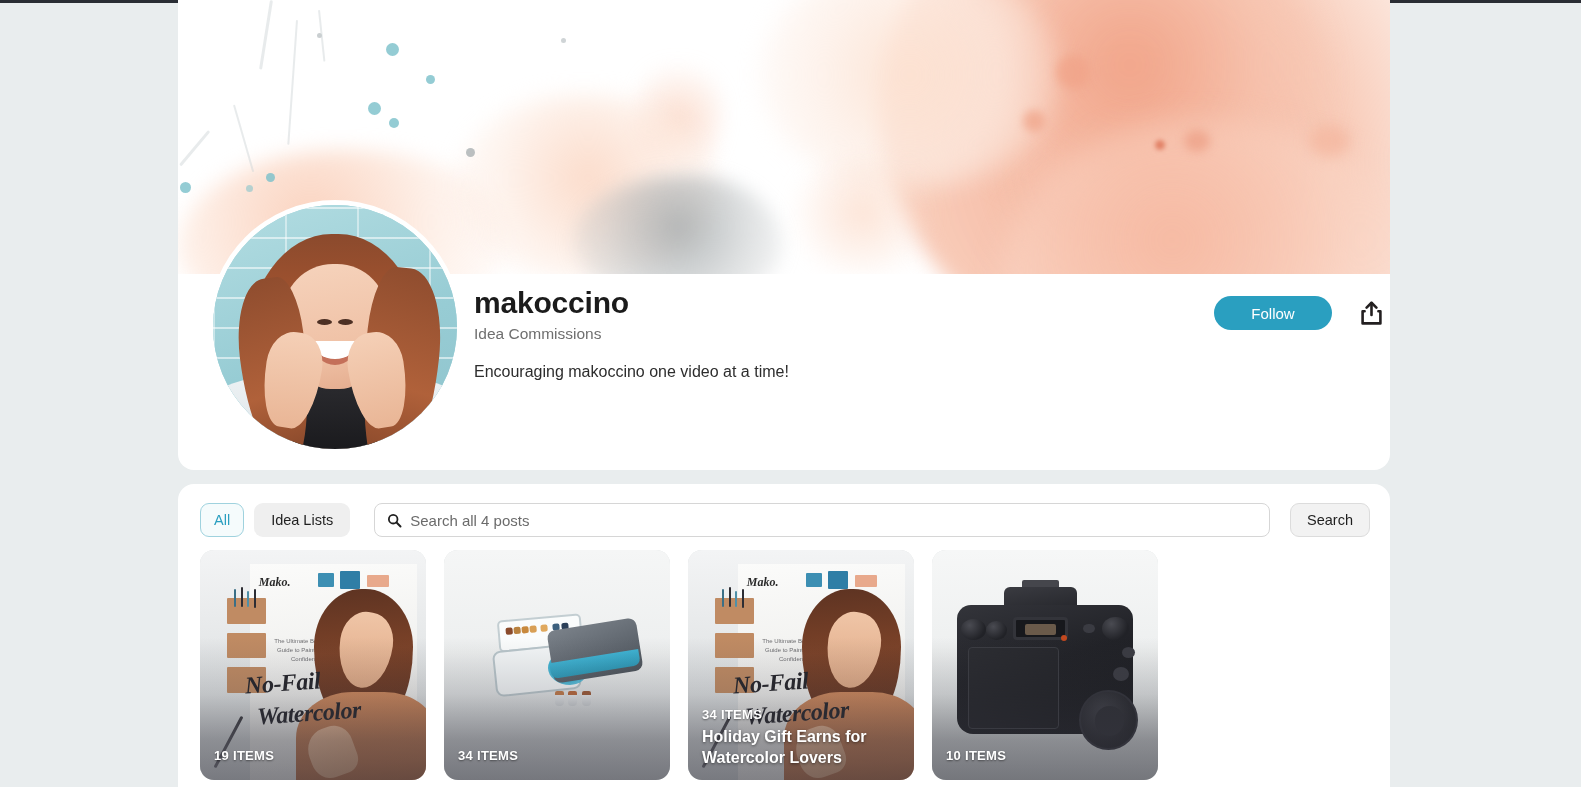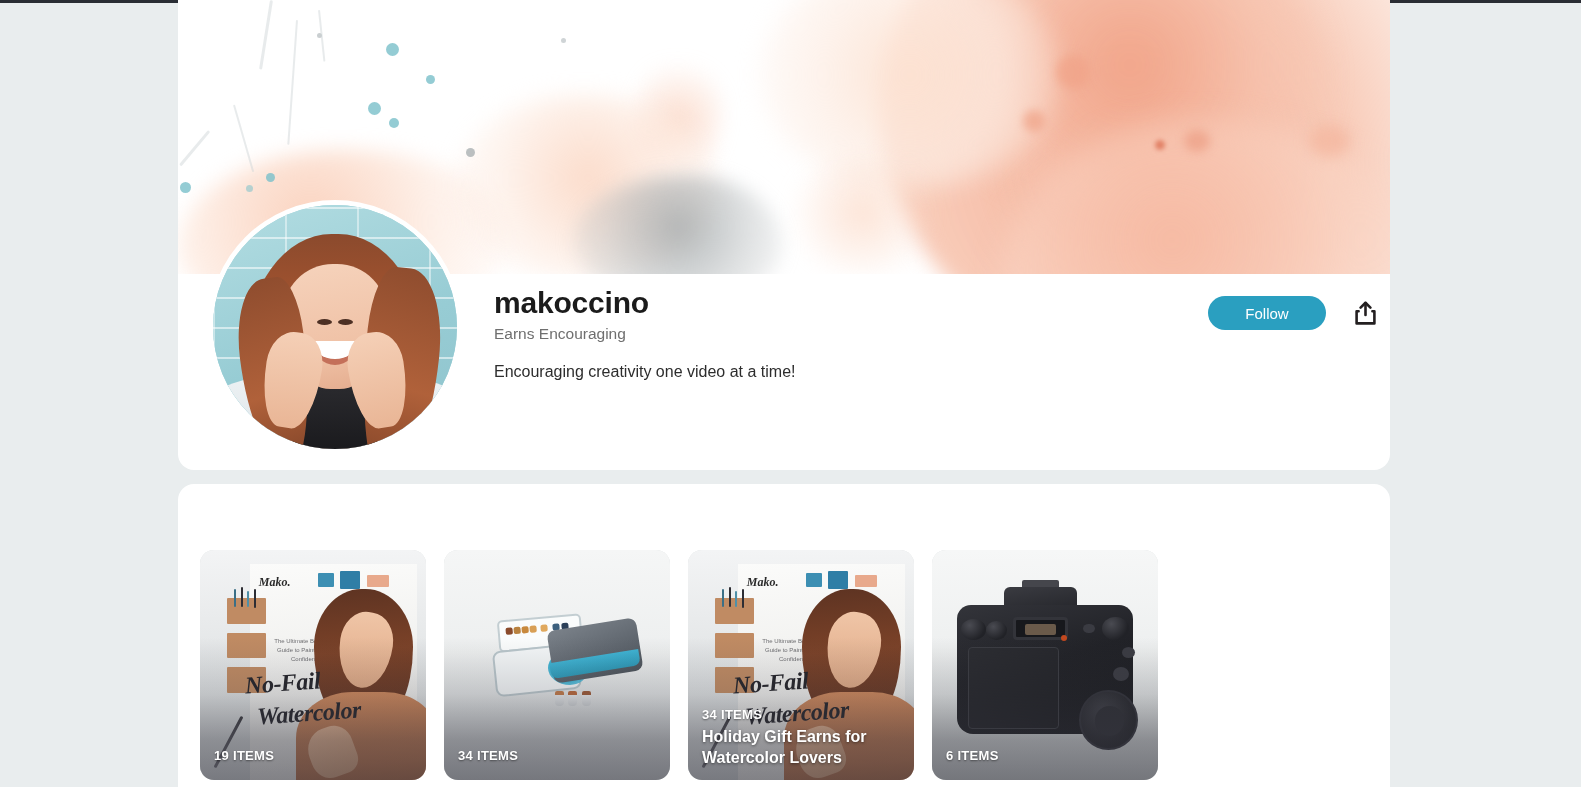--- a/index.html
+++ b/index.html
@@ -154,26 +154,26 @@
   .hand.l { left: 21%; transform: rotate(9deg); }
   .hand.r { right: 21%; transform: rotate(-9deg); }
   .shirt { position: absolute; left: -6%; bottom: -4%; width: 112%; height: 36%;
            background: linear-gradient(180deg, #eef2f4 0%, #dbe3e7 100%);
            border-radius: 44% 44% 0 0 / 48% 48% 0 0; }
   .shirt-dark { position: absolute; left: 50%; bottom: -4%; margin-left: -42px; width: 84px; height: 32%;
            background: linear-gradient(180deg, #2b2b2f, #18181b);
            border-radius: 40% 40% 0 0 / 50% 50% 0 0; }
 
   
-  .meta { position: absolute; left: 316px; top: 286px; }
+  .meta { position: absolute; left: 296px; top: 286px; }
   .username { font-size: 30px; font-weight: 700; color: #1b1b1b; letter-spacing: -0.2px; }
   .commissions { font-size: 15.5px; color: #6f6f6f; margin-top: 5px; }
   .tagline { font-size: 16px; color: #2d2d2d; margin-top: 20px; }
 
-  .actions { position: absolute; right: 8px; top: 296px; display: flex; align-items: center; gap: 22px; }
+  .actions { position: absolute; right: 2px; top: 296px; display: flex; align-items: center; gap: 22px; }
   .follow-btn {
     background: #2a9fc0;
     color: #ffffff;
     border: none;
     border-radius: 18px;
     width: 118px; height: 34px;
     font-size: 15px;
     font-family: "Liberation Sans", sans-serif;
     cursor: pointer;
   }
@@ -411,39 +411,53 @@
         </div>
         <div class="hair-l"></div>
         <div class="hair-r"></div>
         <div class="hand l"></div>
         <div class="hand r"></div>
       </div>
     </div>
 
     <div class="meta">
       <div class="username">makoccino</div>
-      <div class="commissions">Earns Encouraging</div>
-      <div class="tagline">Encouraging creativity one video at a time!</div>
+      <div class="commissions">Idea Commissions</div>
+      <div class="tagline">Encouraging makoccino one video at a time!</div>
     </div>
 
     <div class="actions">
       <button class="follow-btn">Follow</button>
       <button class="share-btn">
         <svg class="generic-icon" width="23" height="25" viewBox="0 0 23 25">
           <path d="M11.5 2 L11.5 14" stroke="#231f20" stroke-width="2.6" fill="none" stroke-linecap="round"></path>
           <path d="M6.6 6.6 L11.5 1.8 L16.4 6.6" stroke="#231f20" stroke-width="2.6" fill="none" stroke-linecap="round" stroke-linejoin="round"></path>
           <path d="M4.6 10.2 L2.6 10.2 L2.6 22.4 L20.4 22.4 L20.4 10.2 L18.4 10.2" stroke="#231f20" stroke-width="2.6" fill="none" stroke-linecap="round" stroke-linejoin="round"></path>
         </svg>
       </button>
     </div>
 
   </section>
 
   <section class="content-panel">
 
+    <div class="toolbar">
+      <div class="chip active all">All</div>
+      <div class="chip">Idea Lists</div>
+
+      <div class="search-wrap">
+        <svg class="search-icon" viewBox="0 0 16 16">
+          <circle cx="6.6" cy="6.6" r="4.6" fill="none" stroke="#1f1f1f" stroke-width="1.9"></circle>
+          <path d="M10.2 10.2 L14.4 14.4" stroke="#1f1f1f" stroke-width="2.1" stroke-linecap="round"></path>
+        </svg>
+        <input class="search-input" type="text" placeholder="Search all 4 posts" style="">
+      </div>
+
+      <button class="search-btn">Search</button>
+    </div>
 
     <div class="grid">
 
       <article class="card">
         <div class="card-art art-book">
           <div class="book-page"></div>
           <div class="shelf a"></div>
           <div class="shelf b"></div>
           <div class="shelf c"></div>
           <span class="pen" style="left:15%;top:17%;height:18px;background:#3b6f86;"></span>
@@ -551,20 +565,20 @@
           <div class="cam-dial" style="right:13%;top:29%;width:12%;height:10%;"></div>
           <div class="cam-btn" style="right:28%;top:32%;width:5%;height:4%;"></div>
           <div class="cam-btn" style="right:10%;top:42%;width:6%;height:5%;"></div>
           <div class="cam-btn" style="right:13%;top:51%;width:7%;height:6%;"></div>
           <div class="cam-wheel"></div>
           <div class="cam-wheel-in"></div>
           <div class="cam-red"></div>
         </div>
         <div class="card-shade"></div>
         <div class="card-text">
-          <div class="card-count">6 ITEMS</div>
+          <div class="card-count">10 ITEMS</div>
         </div>
       </article>
 
     </div>
   </section>
 
 </div>
 
 </body></html>

